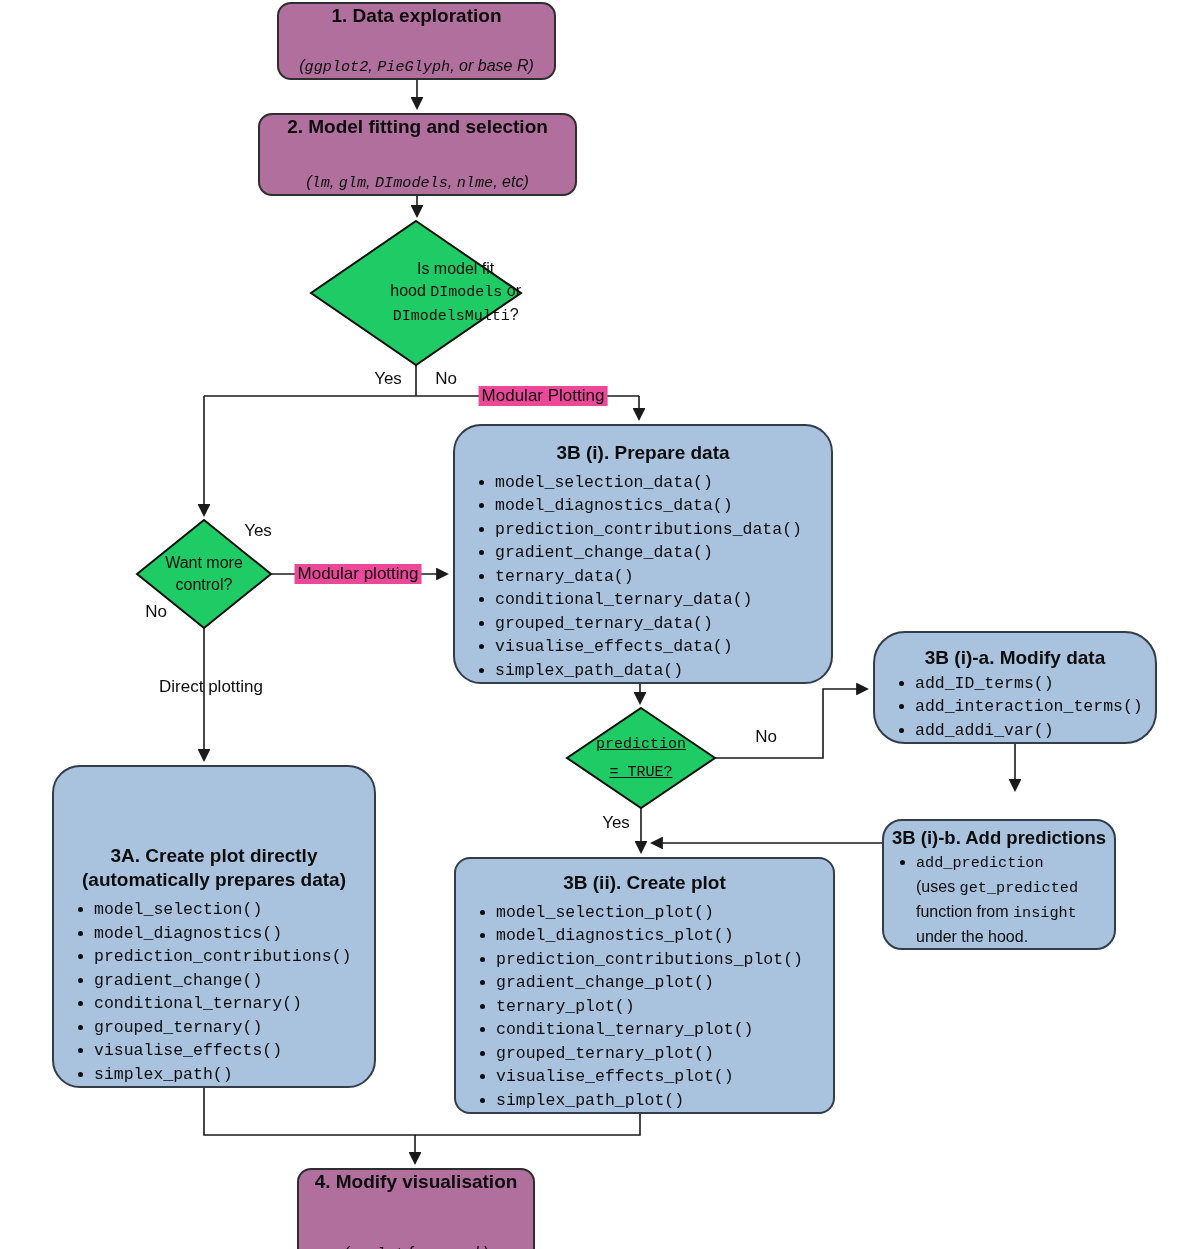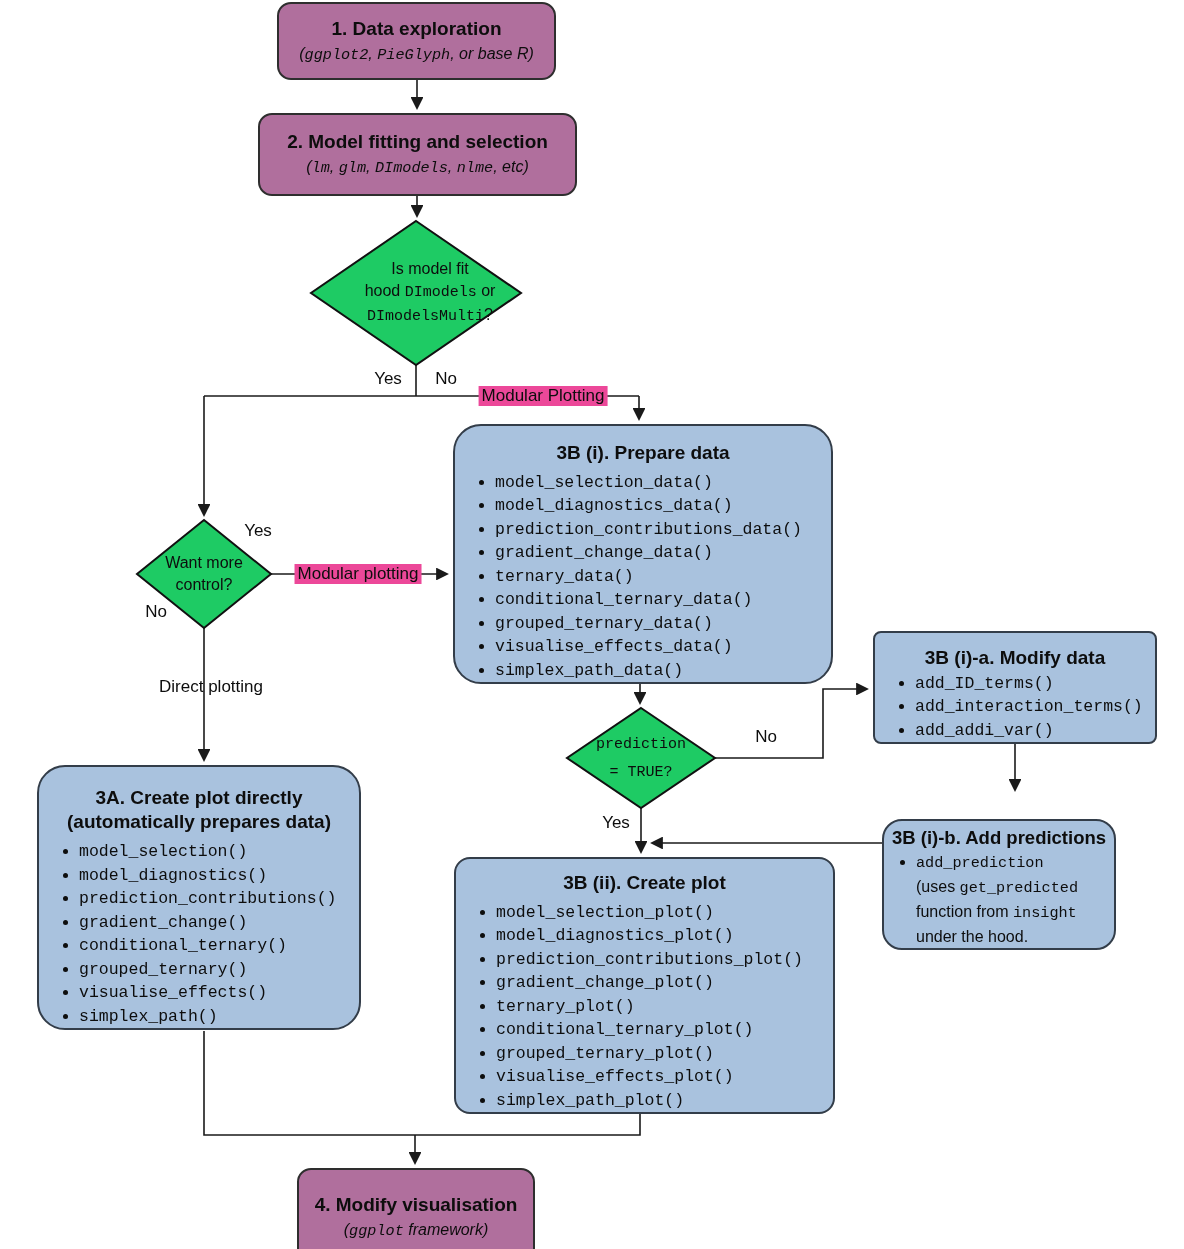--- a/index.html
+++ b/index.html
@@ -5,21 +5,21 @@
   html,body{margin:0;padding:0;background:#ffffff;}
   .canvas{
     position:relative;width:1184px;height:1249px;background:#ffffff;overflow:hidden;
     font-family:"Liberation Sans","DejaVu Sans",sans-serif;color:#0d0d0d;
   }
   .edges{position:absolute;left:0;top:0;width:1184px;height:1249px;}
   .edge{stroke:#1a1a1a;stroke-width:1.6;fill:none;}
   .diamond{fill:#1ecb64;stroke:#111111;stroke-width:2;}
   .node{
     position:absolute;box-sizing:border-box;border:2px solid #2e2e2e;
-    display:flex;flex-direction:column;justify-content:center;align-items:center;
+    display:flex;flex-direction:column;justify-content:space-between;align-items:center;
     text-align:center;
   }
   .purple{background:#b06f9d;border-radius:14px;}
   .blue{background:#a9c2de;border-radius:28px;border-color:#333d49;justify-content:flex-end;padding-top:8px;}
   .node-title{font-weight:bold;font-size:19px;line-height:24px;}
   .node-sub{font-size:16px;line-height:22px;margin-top:2px;font-style:italic;}
   .mono{font-family:"Liberation Mono","DejaVu Sans Mono",monospace;font-size:0.95em;}
   ul.fn-list{margin:6px 0 0 12px;padding-left:28px;text-align:left;align-self:flex-start;}
   ul.fn-list li{font-family:"Liberation Mono","DejaVu Sans Mono",monospace;font-size:16.5px;line-height:23.5px;color:#0d0d0d;}
   .dlabel{
@@ -70,33 +70,33 @@
   <div class="node purple" style="left:277px;top:2px;width:279px;height:78px;">
     <div class="node-title">1. Data exploration</div>
     <div class="node-sub"><span>(</span><span class="mono">ggplot2</span><span>, </span><span class="mono">PieGlyph</span><span>, or base R)</span></div>
   </div>
 
   <div class="node purple" style="left:258px;top:113px;width:319px;height:83px;">
     <div class="node-title">2. Model fitting and selection</div>
     <div class="node-sub"><span>(</span><span class="mono">lm</span><span>, </span><span class="mono">glm</span><span>, </span><span class="mono">DImodels</span><span>, </span><span class="mono">nlme</span><span>, etc)</span></div>
   </div>
 
-  <div class="dlabel" style="left:325px;top:231px;width:210px;height:124px;">
+  <div class="dlabel" style="left:311px;top:231px;width:210px;height:124px;align-items:flex-end;">
     <div><span>Is model fit</span><br><span>hood </span><span class="mono">DImodels</span><span> or</span><br><span class="mono">DImodelsMulti</span><span>?</span></div>
   </div>
 
   <div class="dlabel" style="left:137px;top:534px;width:134px;height:80px;align-items:center;">
     <div><span>Want more</span><br><span>control?</span></div>
   </div>
 
-  <div class="dlabel" style="left:567px;top:727px;width:148px;height:62px;line-height:26px;">
+  <div class="dlabel" style="left:567px;top:727px;width:148px;height:62px;line-height:26px;text-decoration:underline;">
     <div><span class="mono">prediction</span><br><span class="mono">= TRUE?</span></div>
   </div>
 
-  <div class="node blue" style="left:37px;top:765px;width:324px;height:265px;">
+  <div class="node blue" style="left:52px;top:765px;width:324px;height:323px;">
     <div class="node-title">3A. Create plot directly</div>
     <div class="node-title">(automatically prepares data)</div>
     <ul class="fn-list">
         <li>model_selection()</li>
         <li>model_diagnostics()</li>
         <li>prediction_contributions()</li>
         <li>gradient_change()</li>
         <li>conditional_ternary()</li>
         <li>grouped_ternary()</li>
         <li>visualise_effects()</li>
@@ -112,21 +112,21 @@
         <li>prediction_contributions_data()</li>
         <li>gradient_change_data()</li>
         <li>ternary_data()</li>
         <li>conditional_ternary_data()</li>
         <li>grouped_ternary_data()</li>
         <li>visualise_effects_data()</li>
         <li>simplex_path_data()</li>
       </ul>
   </div>
 
-  <div class="node blue" style="left:873px;top:631px;width:284px;height:113px;border-radius:8px;">
+  <div class="node blue" style="left:873px;top:631px;width:284px;height:113px;border-radius:32px;">
     <div class="node-title">3B (i)-a. Modify data</div>
     <ul class="fn-list" style="margin-top:2px;">
         <li>add_ID_terms()</li>
         <li>add_interaction_terms()</li>
         <li>add_addi_var()</li>
       </ul>
   </div>
 
   <div class="node blue" style="left:882px;top:795px;width:234px;height:131px;border-radius:20px;padding-top:6px;margin-top:24px;">
     <div class="node-title" style="font-size:18.5px;">3B (i)-b. Add predictions</div>

